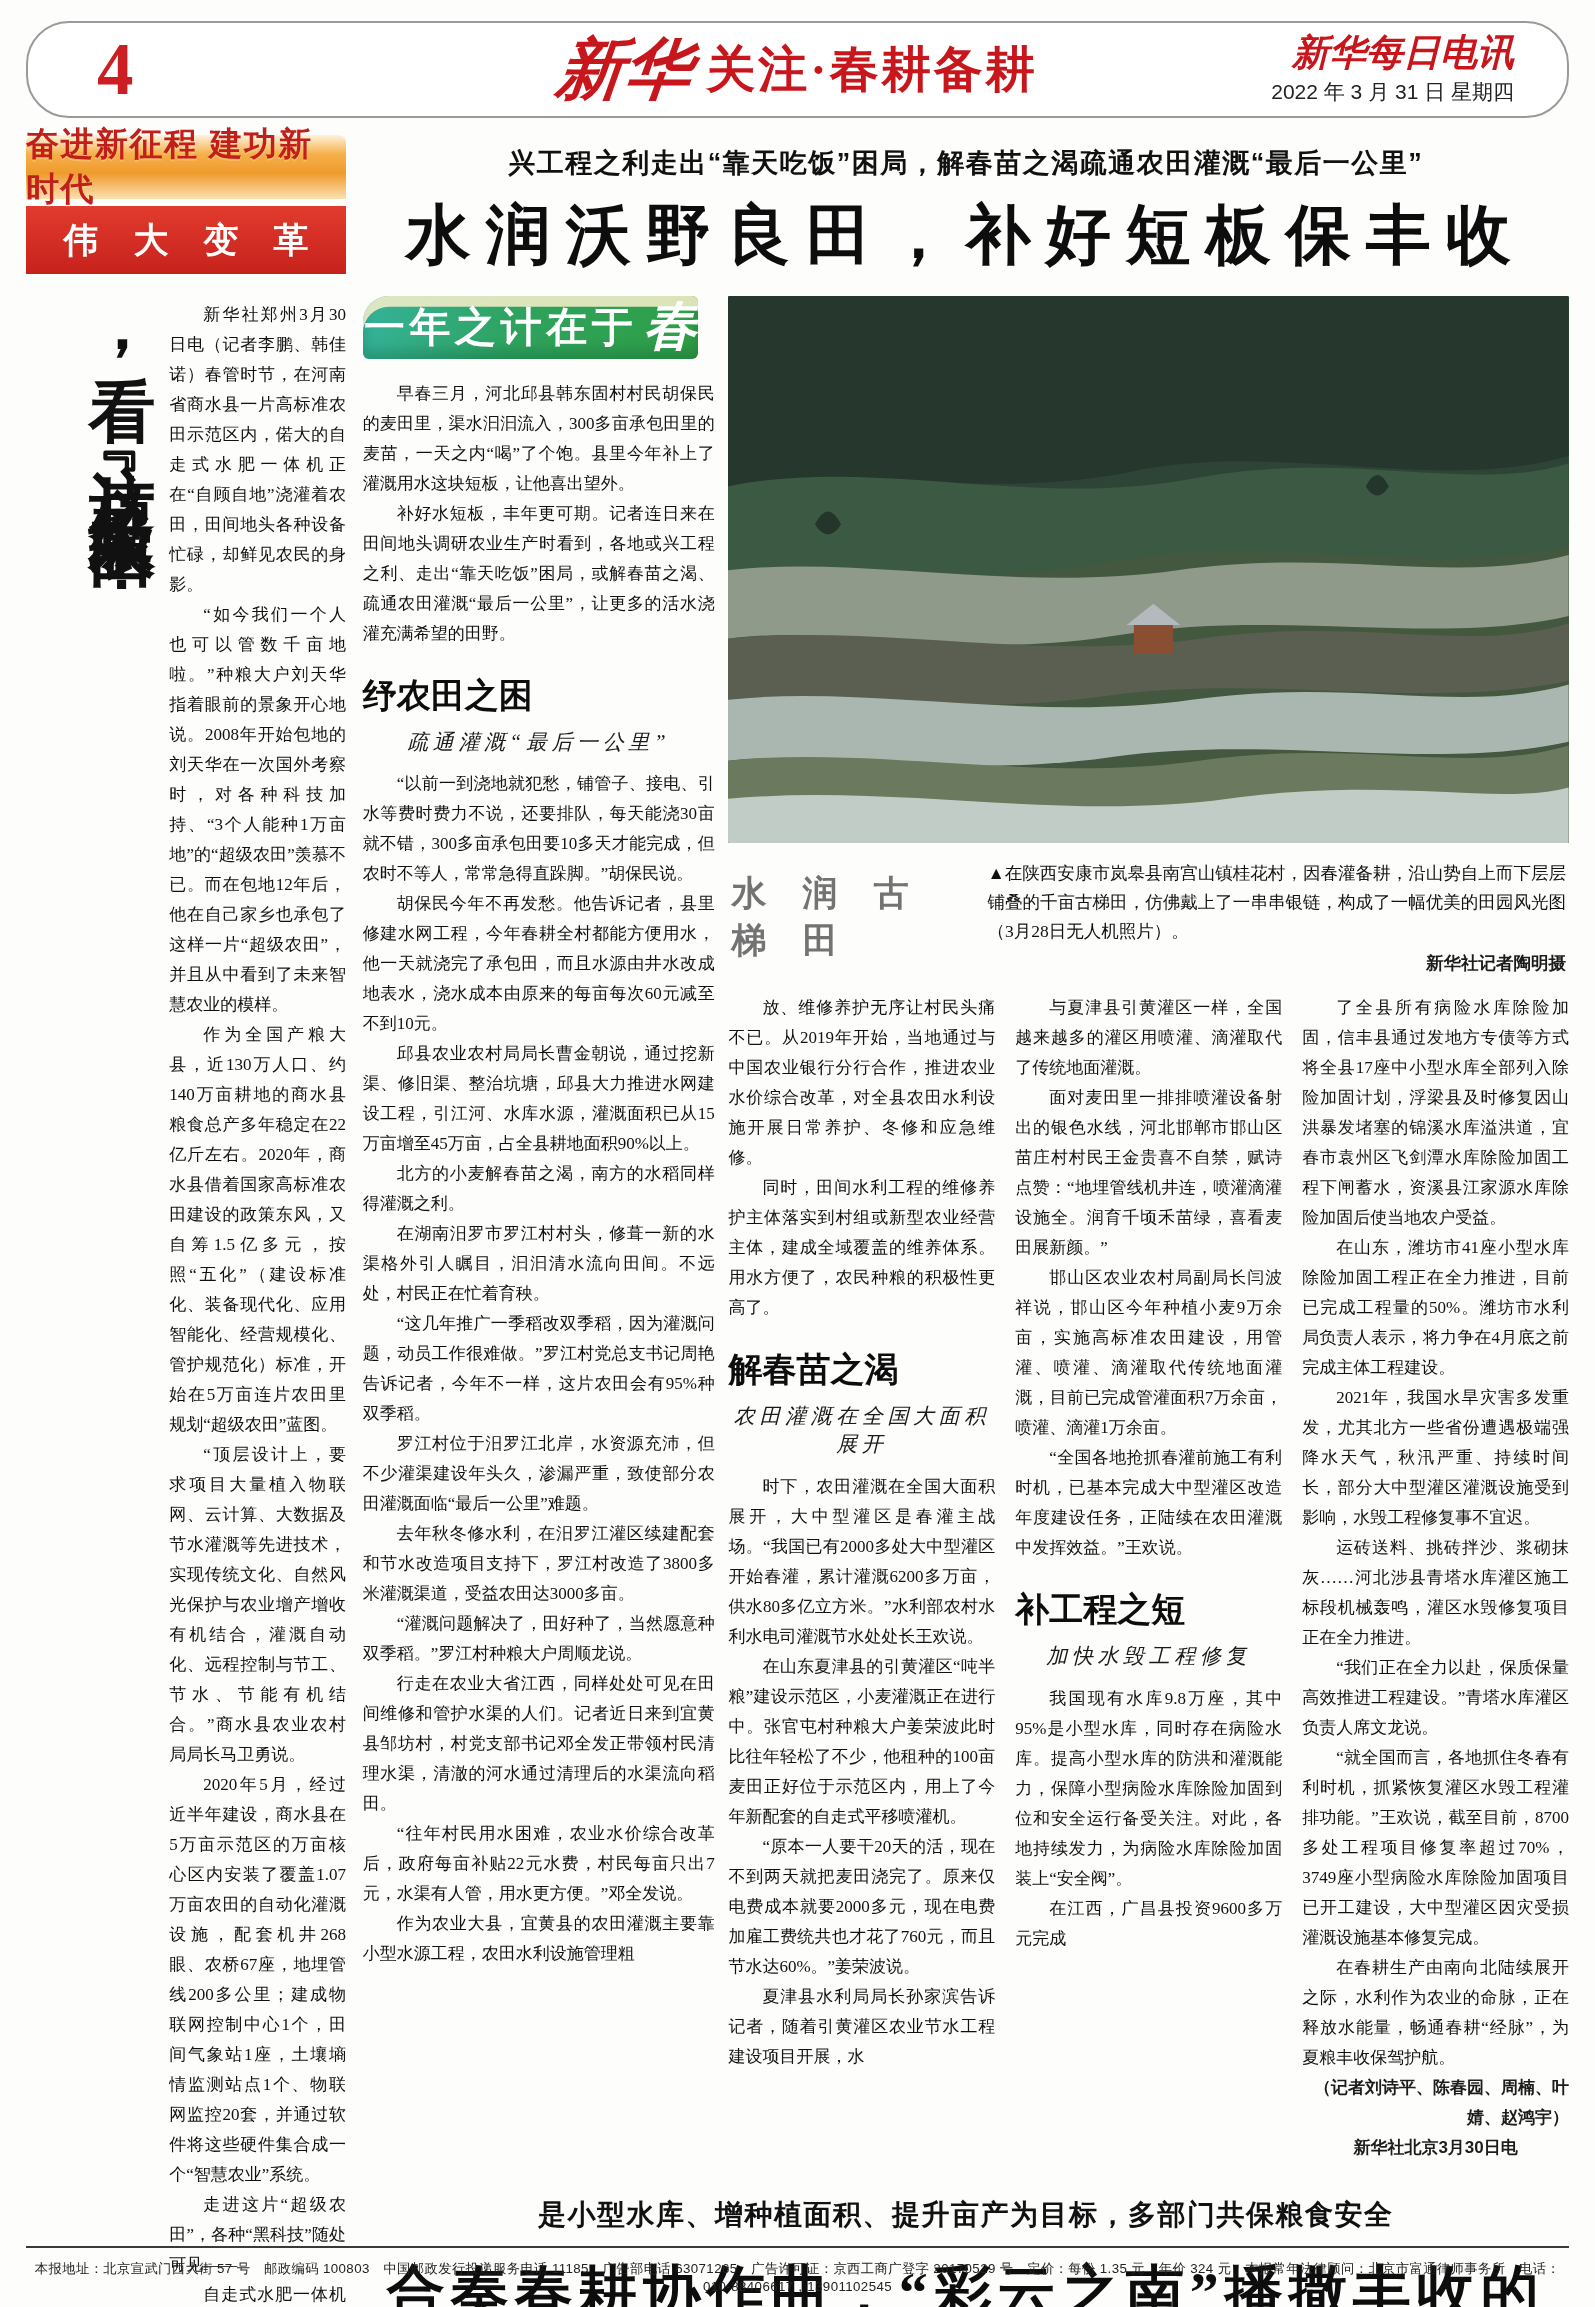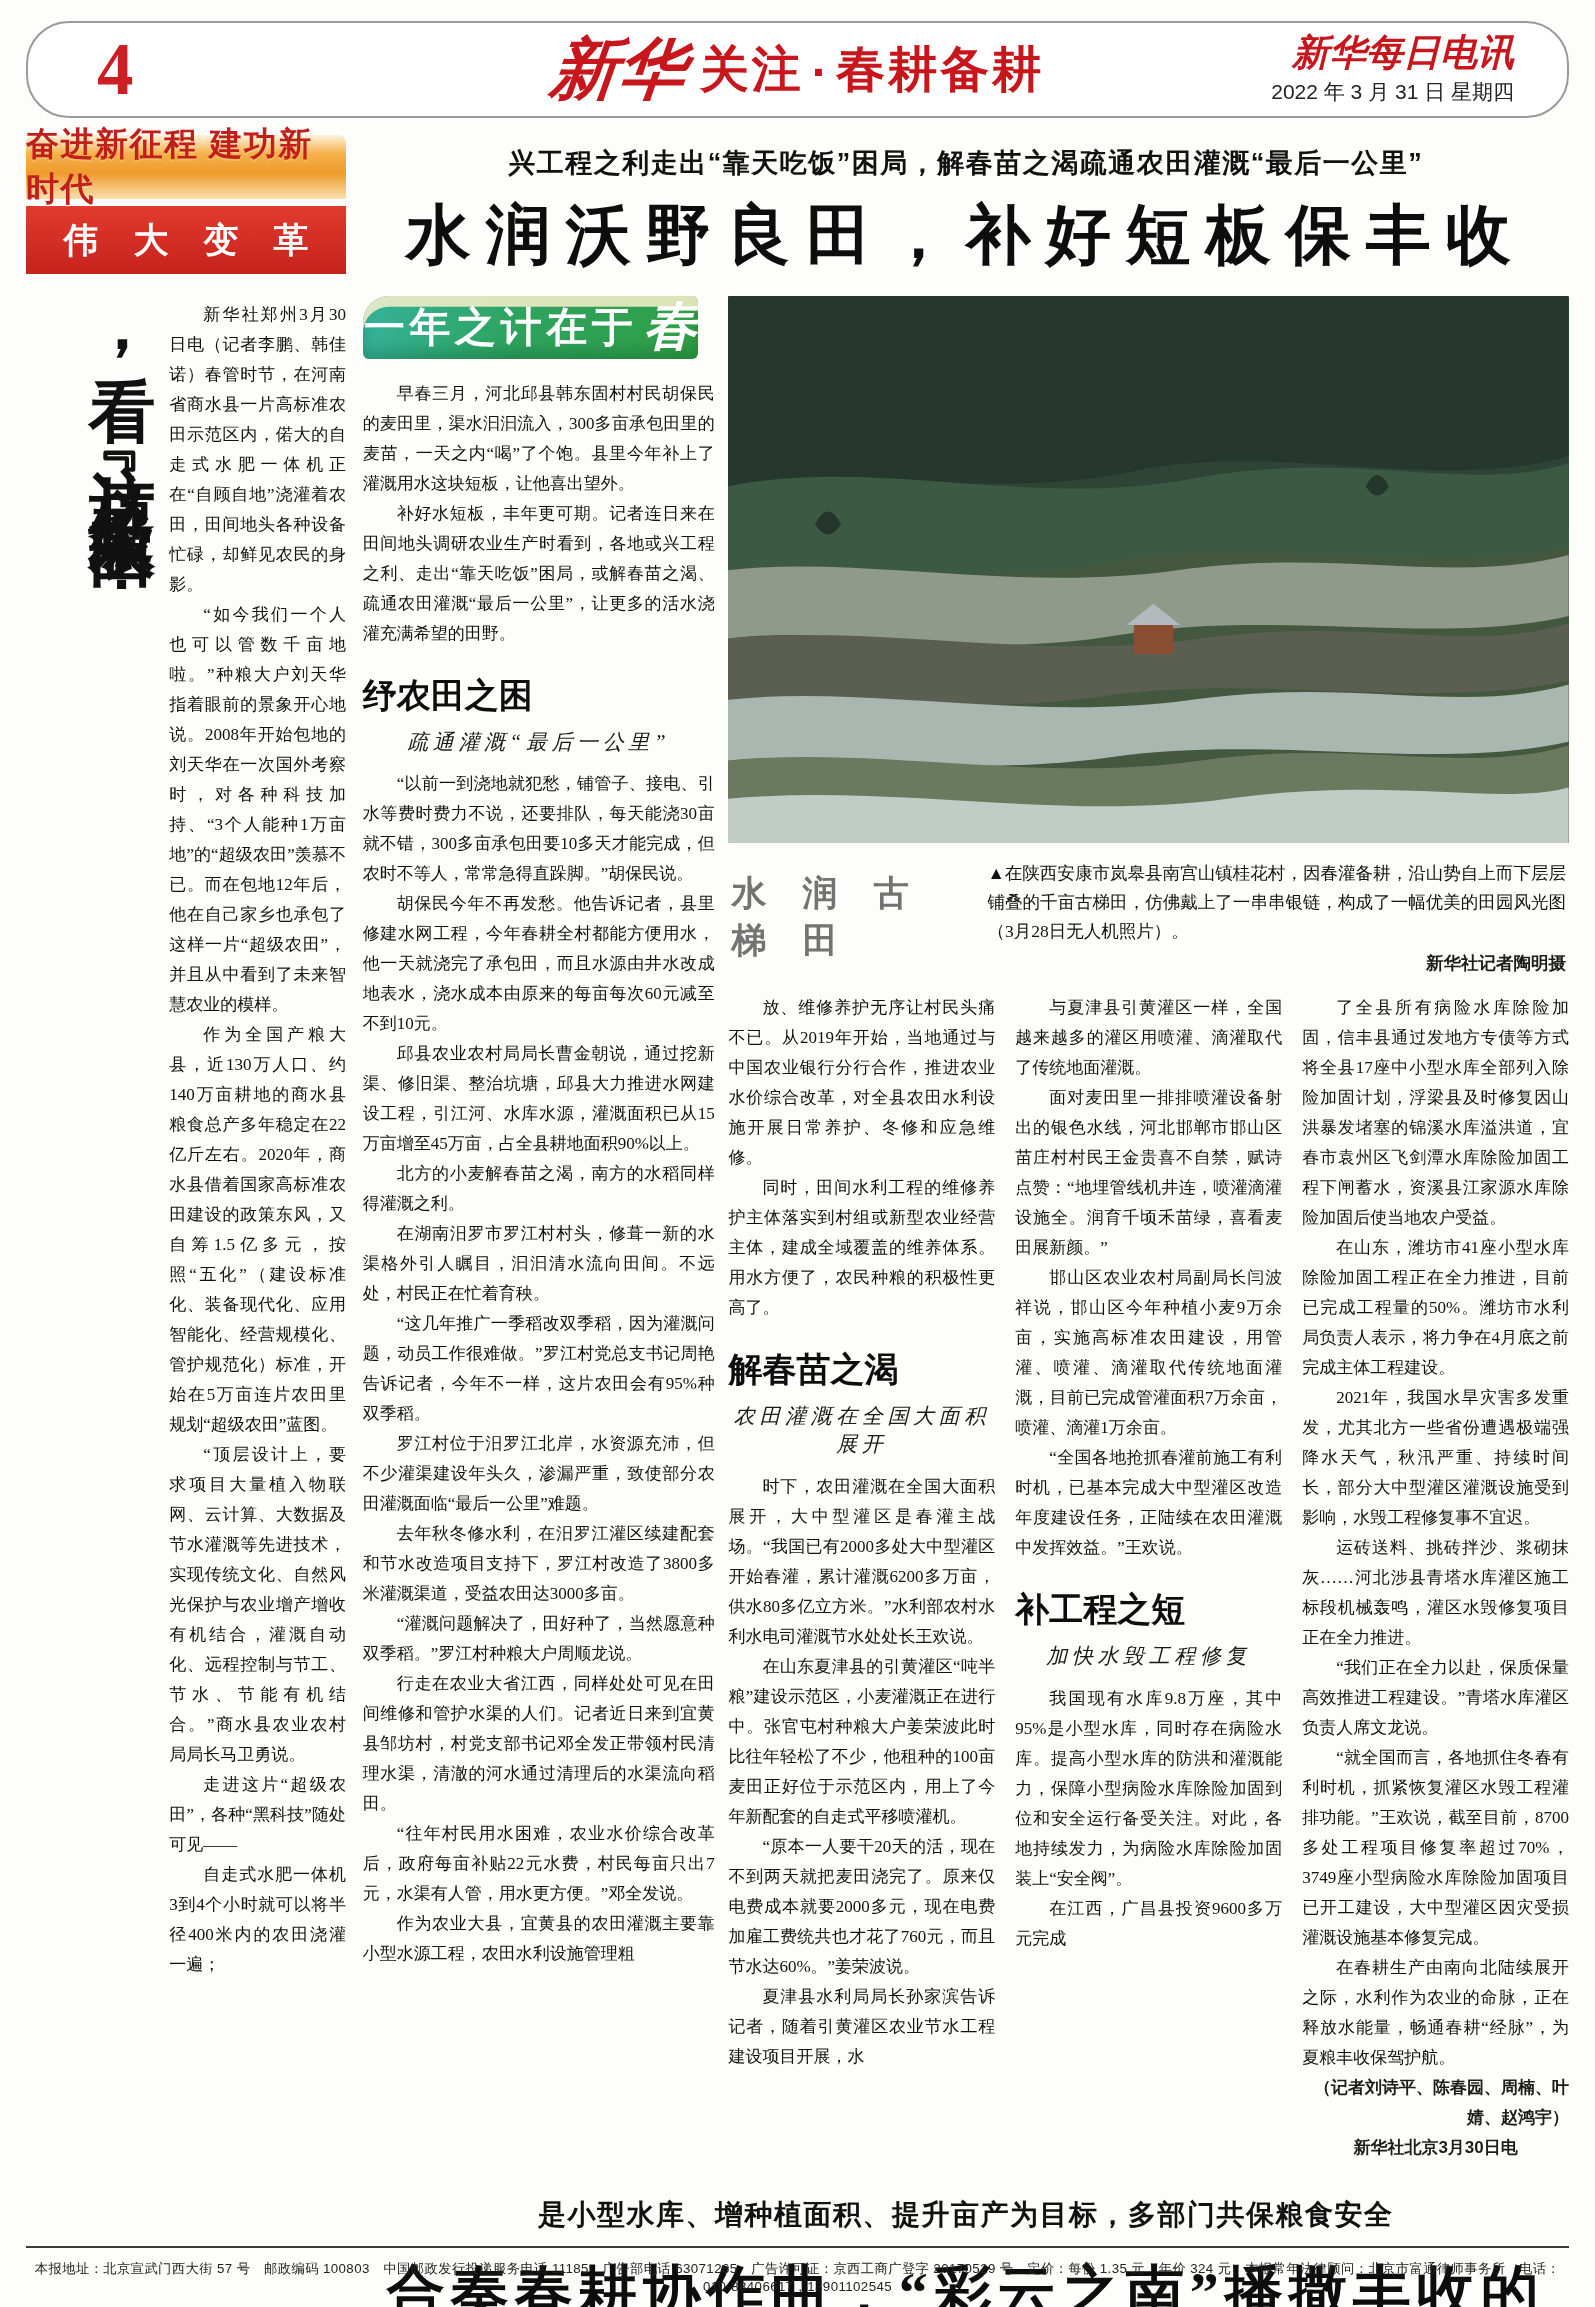--- a/index.html
+++ b/index.html
@@ -19,21 +19,21 @@
     font-size:73px; font-weight:bold; color:#cc1f24; margin-left:69px;
     font-family:"Liberation Serif",serif; line-height:1;
   }
   .mast-center {
     position:absolute; left:0; right:0; top:0; bottom:0;
     display:flex; align-items:center; justify-content:center; gap:15px; pointer-events:none;
   }
   .brand-script { font-size:67px; font-weight:bold; font-style:italic; color:#c8161d;
     font-family:"Liberation Serif",serif; transform:skewX(-6deg); line-height:1;}
   .section-title { font-size:49px; font-weight:900; color:#c8161d;
-    font-family:Liberation Mono, monospace; letter-spacing:3px; }
+    font-family:Liberation Serif, serif; letter-spacing:3px; }
   .mast-right { margin-left:auto; margin-right:53px; text-align:right; }
   .paper-logo { font-size:37px; font-weight:bold; font-style:italic; color:#c8161d;
     font-family:"Liberation Serif",serif; line-height:1.1; }
   .paper-date { font-size:21px; color:#222; font-family:"Liberation Sans",sans-serif; margin-top:4.6px; }
 
   
   .body-row { display:flex; padding:16.7px 26px 0 26px; gap:16.7px; }
   .sidebar { width:320px; flex:0 0 320px; }
   .mainarea { flex:1 1 auto; min-width:0; }
 
@@ -145,20 +145,21 @@
       <div class="banner-red">
         <span>伟大变革</span>
       </div>
       <div class="sb-top">
         <div class="v-title">看，这片『超级农田』！</div>
         <div class="sb-textcol">
             <p class="para">新华社郑州3月30日电（记者李鹏、韩佳诺）春管时节，在河南省商水县一片高标准农田示范区内，偌大的自走式水肥一体机正在“自顾自地”浇灌着农田，田间地头各种设备忙碌，却鲜见农民的身影。</p>
             <p class="para">“如今我们一个人也可以管数千亩地啦。”种粮大户刘天华指着眼前的景象开心地说。2008年开始包地的刘天华在一次国外考察时，对各种科技加持、“3个人能种1万亩地”的“超级农田”羡慕不已。而在包地12年后，他在自己家乡也承包了这样一片“超级农田”，并且从中看到了未来智慧农业的模样。</p>
             <p class="para">作为全国产粮大县，近130万人口、约140万亩耕地的商水县粮食总产多年稳定在22亿斤左右。2020年，商水县借着国家高标准农田建设的政策东风，又自筹1.5亿多元，按照“五化”（建设标准化、装备现代化、应用智能化、经营规模化、管护规范化）标准，开始在5万亩连片农田里规划“超级农田”蓝图。</p>
             <p class="para">“顶层设计上，要求项目大量植入物联网、云计算、大数据及节水灌溉等先进技术，实现传统文化、自然风光保护与农业增产增收有机结合，灌溉自动化、远程控制与节工、节水、节能有机结合。”商水县农业农村局局长马卫勇说。</p>
+            <p class="para">2020年5月，经过近半年建设，商水县在5万亩示范区的万亩核心区内安装了覆盖1.07万亩农田的自动化灌溉设施，配套机井268眼、农桥67座，地埋管线200多公里；建成物联网控制中心1个，田间气象站1座，土壤墒情监测站点1个、物联网监控20套，并通过软件将这些硬件集合成一个“智慧农业”系统。</p>
             <p class="para">走进这片“超级农田”，各种“黑科技”随处可见——</p>
             <p class="para">自走式水肥一体机3到4个小时就可以将半径400米内的农田浇灌一遍；</p>
           </div>
       </div>
 
     </aside>
 
     <main class="mainarea">
 
       <section>

